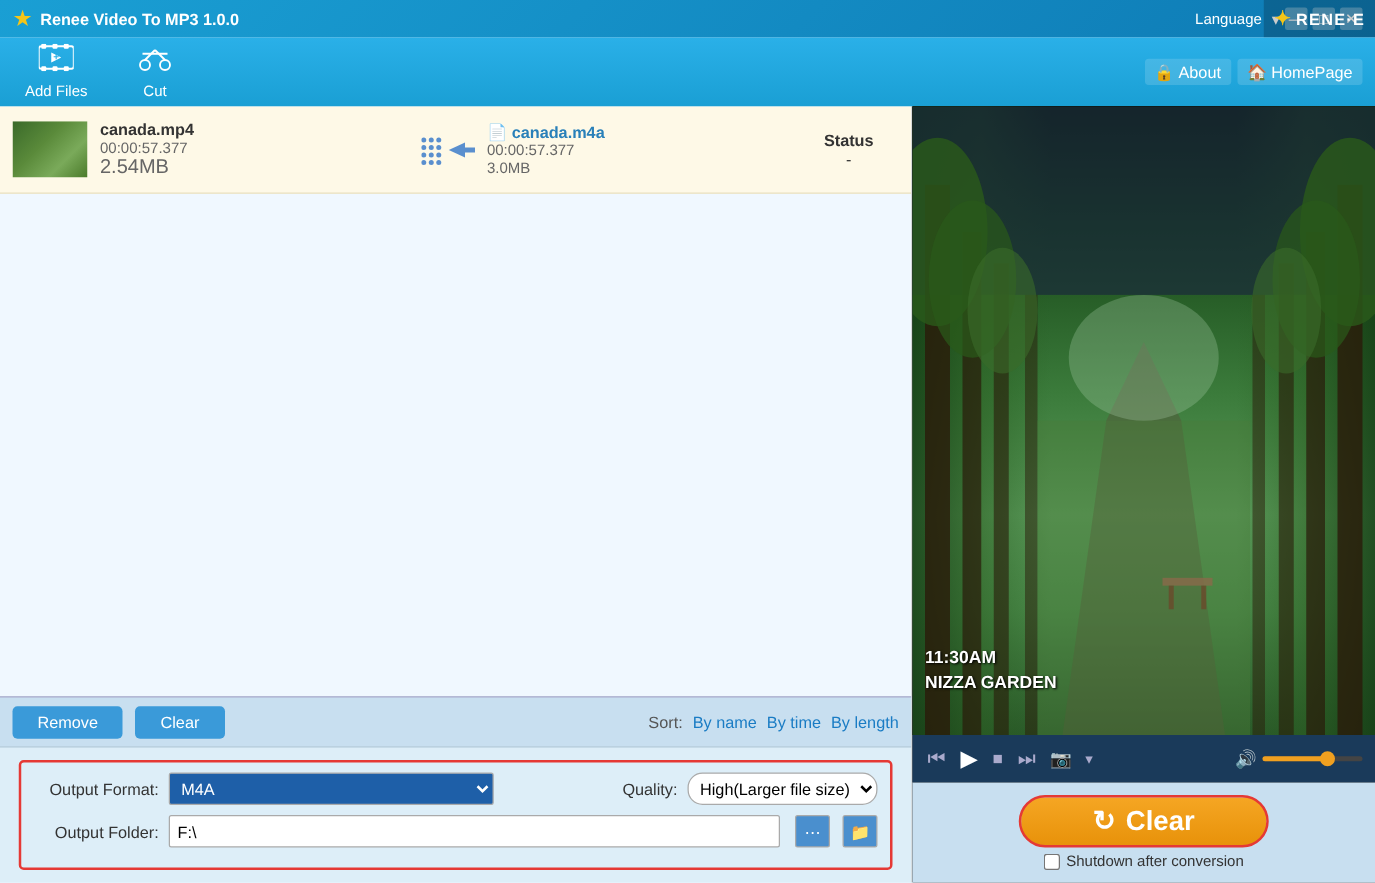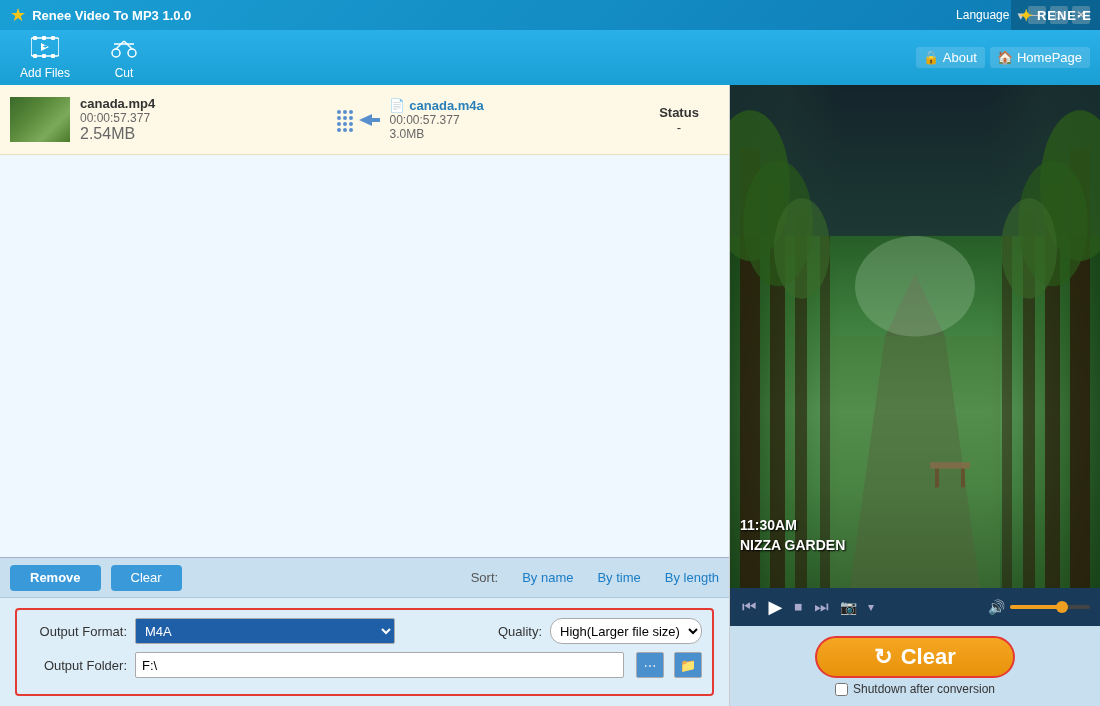--- a/index.html
+++ b/index.html
@@ -159,28 +159,28 @@
     }
     .action-btn {
       height: 26px;
       padding: 0 20px;
       border: none;
       border-radius: 4px;
       cursor: pointer;
       font-size: 13px;
       color: white;
     }
-    .btn-remove { background: #3a9ad9; font-weight: bold; }
+    .btn-remove { background: #3a9ad9; }
     .btn-clear { background: #3a9ad9; }
 
     .sort-area {
       margin-left: auto;
       display: flex;
       align-items: center;
-      gap: 24px;
+      gap: 8px;
       color: #555;
     }
     .sort-link { color: #1a7cc4; cursor: pointer; font-size: 13px; text-decoration: none; }
     .settings-row {
       display: flex;
       align-items: center;
       margin-bottom: 8px;
       gap: 8px;
     }
     .settings-label {

